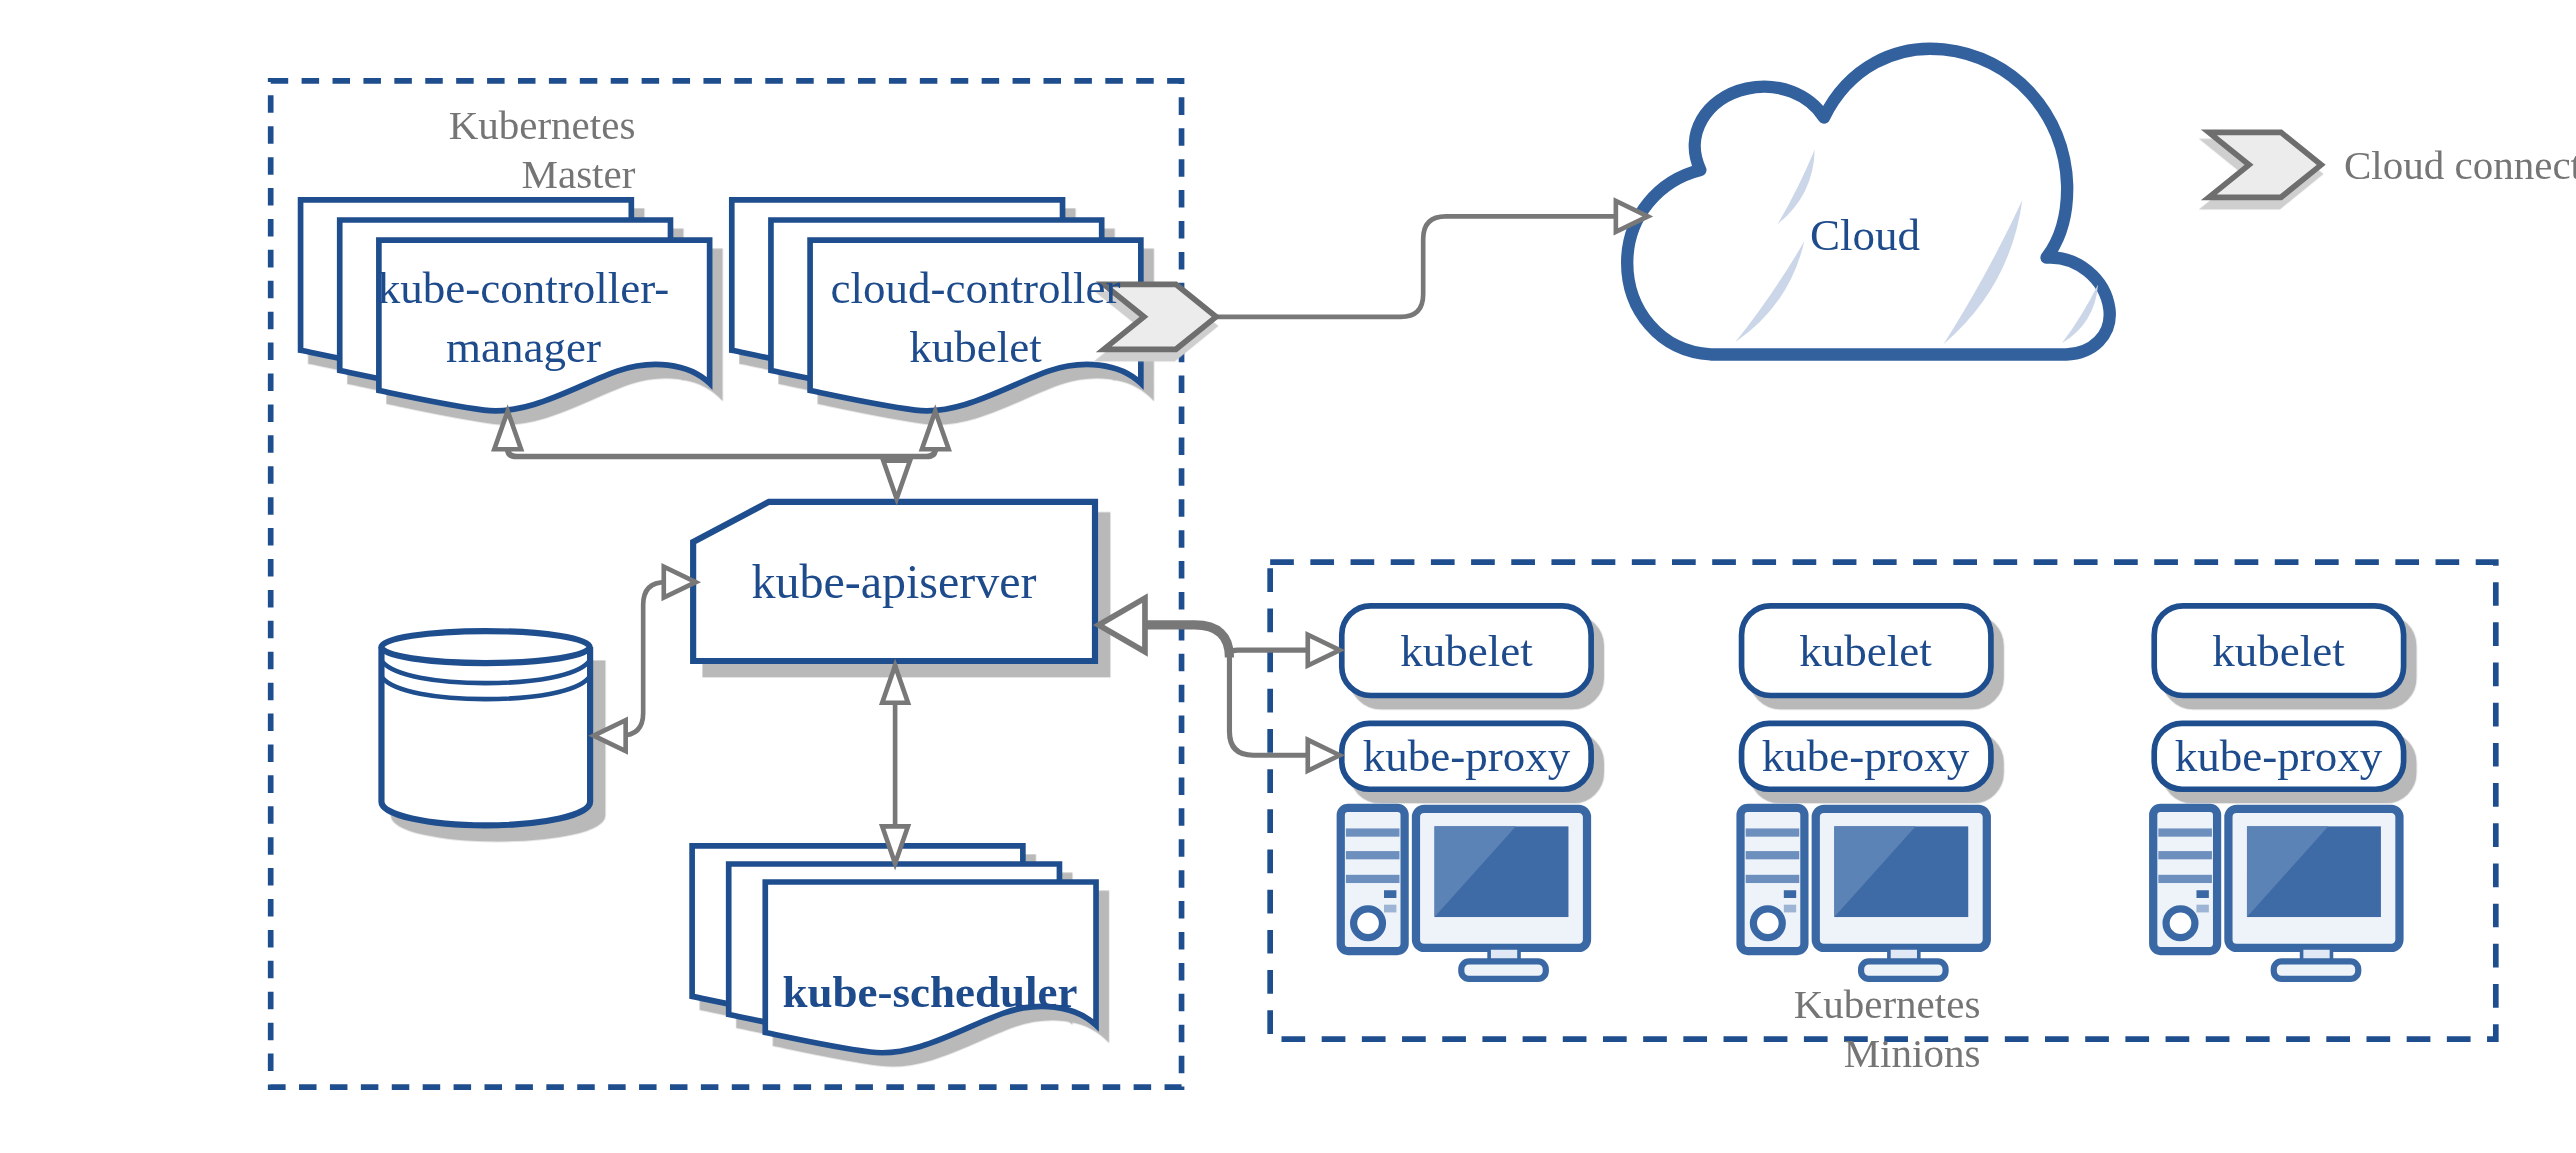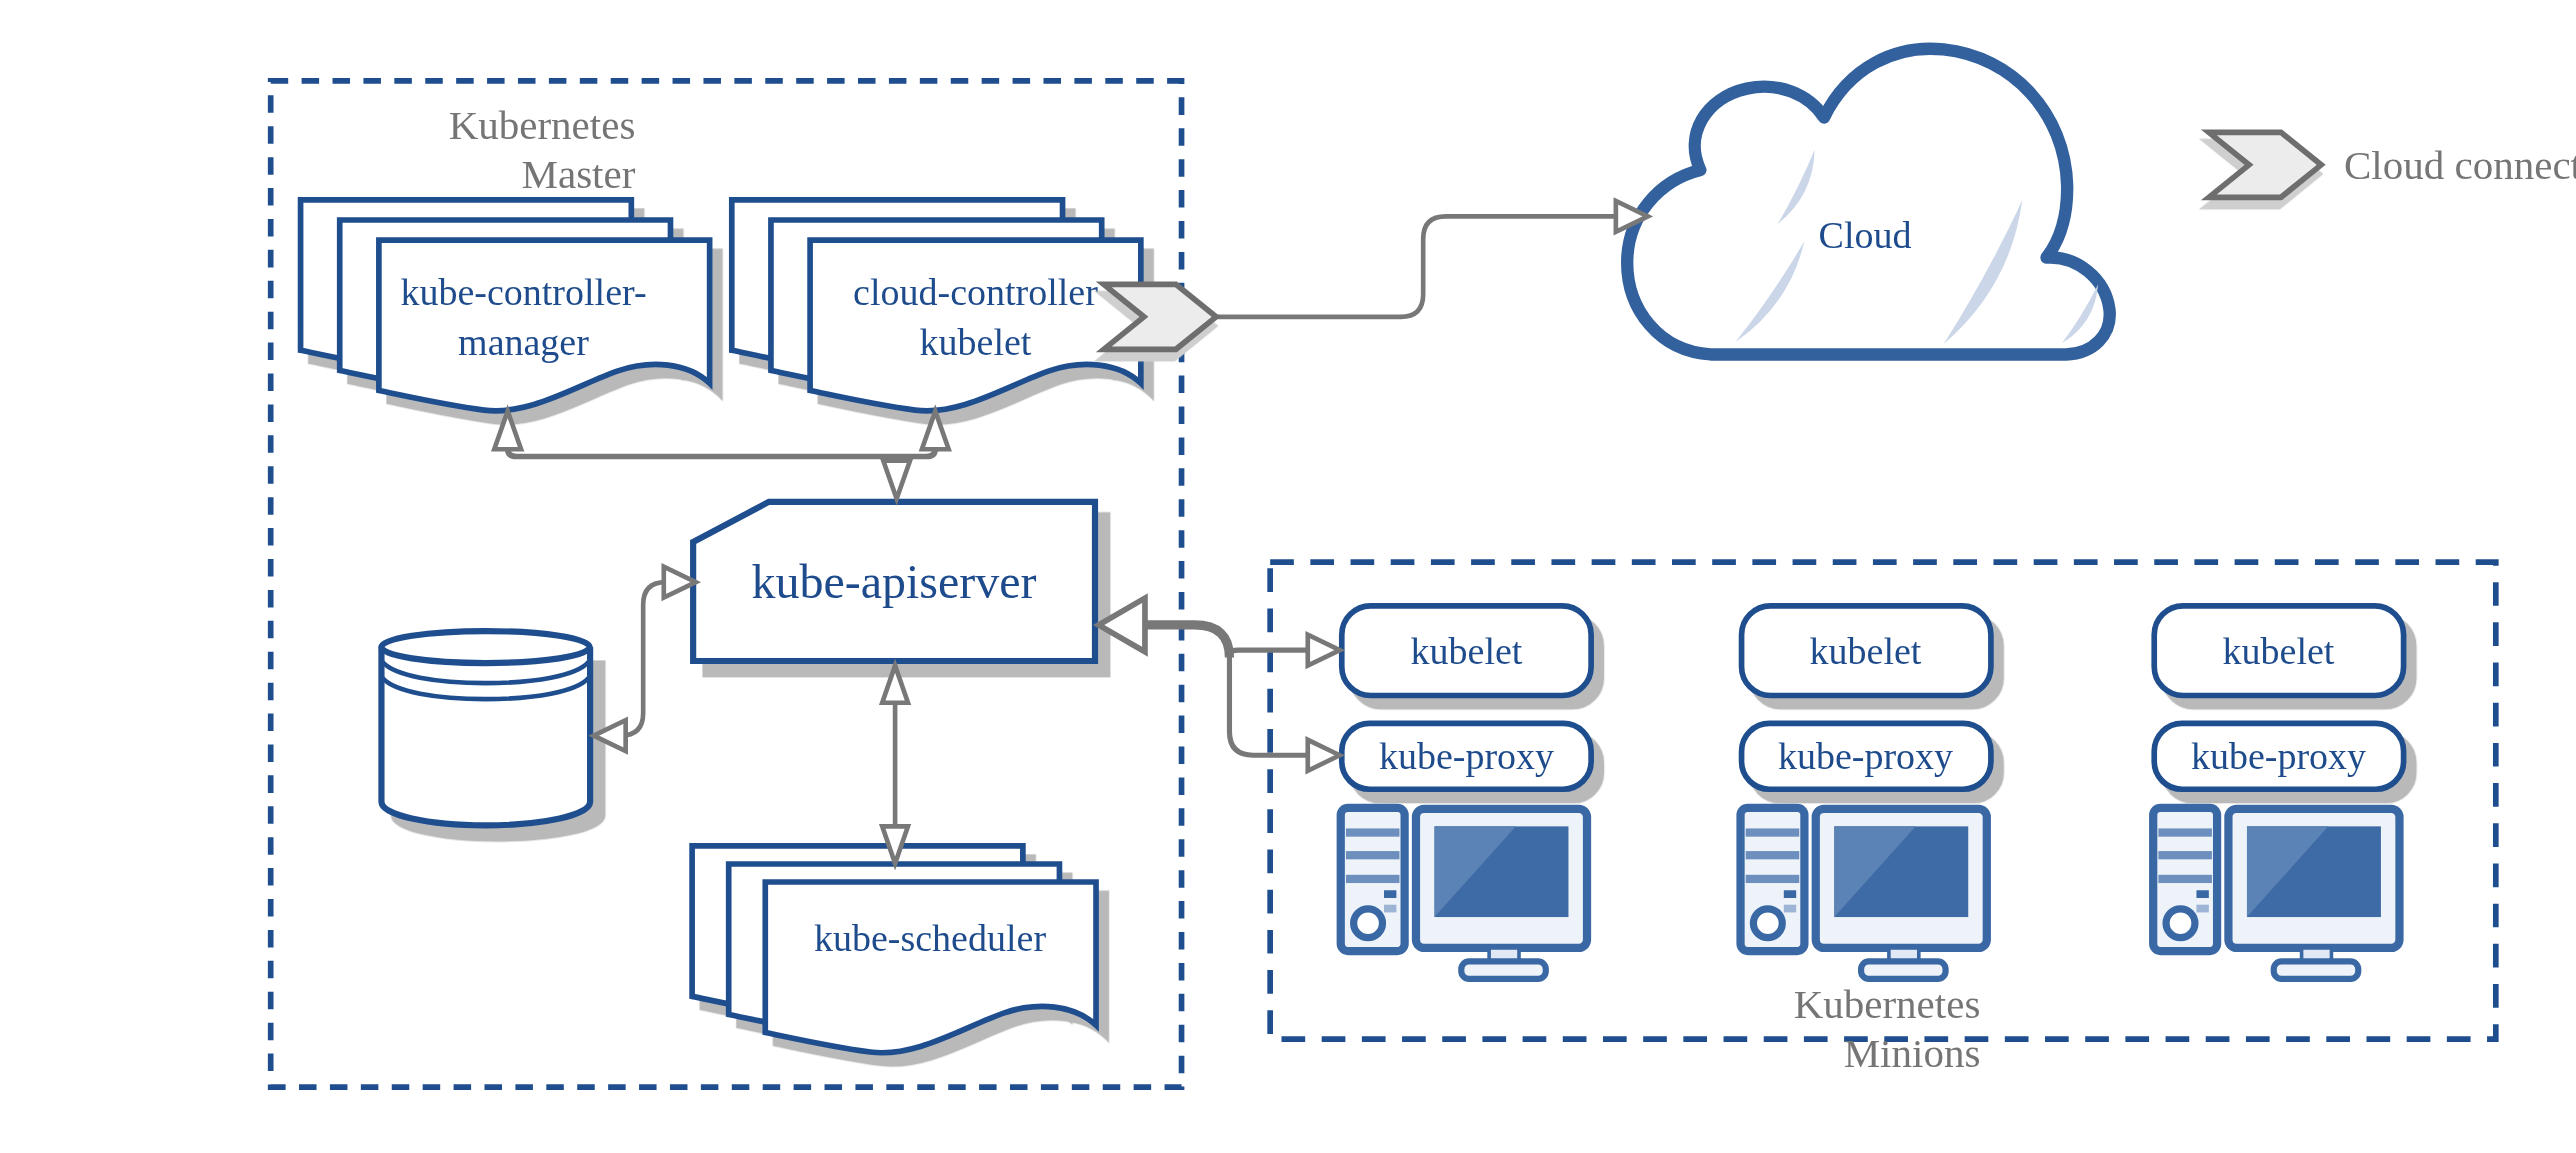--- a/index.html
+++ b/index.html
@@ -7,21 +7,21 @@
     position:relative;width:2665px;height:1153px;background:#ffffff;overflow:hidden;
     font-family:"Liberation Serif","DejaVu Serif",serif;
   }
   .stage svg.layer{position:absolute;left:0;top:0;}
   .lbl{
     position:absolute;display:flex;align-items:center;justify-content:center;
     text-align:center;white-space:pre-line;pointer-events:none;
   }
   .blue{color:#1e4b8c;}
   .gray{color:#757575;}
-  .f-node{font-size:38px;}
+  .f-node{font-size:45px;}
   .f-api{font-size:48px;}
   .f-title{font-size:41px;line-height:1.18;text-align:right;}
   .f-legend{font-size:41px;}
   .shadowed{filter:drop-shadow(24px 26px 0px #b9b9b9);}
   .shadowed-sm{filter:drop-shadow(20px 22px 0px #b9b9b9);}
   .chev{filter:drop-shadow(-4px 18px 0px #cfcfcf);}
 </style>
 </head>
 <body>
 
@@ -169,21 +169,21 @@
 
   <div class="lbl blue f-node" style="left:358px;top:240px;width:331px;height:155px;line-height:1.3;">kube-controller-
 manager</div>
 
   <div class="lbl blue f-node" style="left:810px;top:240px;width:331px;height:155px;line-height:1.3;">cloud-controller
 kubelet</div>
 
   <div class="lbl blue f-api" style="left:693px;top:502px;width:402px;height:159px;">kube-apiserver</div>
 
 
-  <div class="lbl blue f-node" style="left:765px;top:876px;width:330px;height:124px;">kube-scheduler</div>
+  <div class="lbl blue f-node" style="left:765px;top:930px;width:330px;height:124px;font-weight:bold;">kube-scheduler</div>
 
   <div class="lbl blue f-node" style="left:1762px;top:209px;width:206px;height:52px;">Cloud</div>
 
   <div class="lbl gray f-legend" style="left:2344px;top:142px;width:330px;height:46px;justify-content:flex-start;text-align:left;">Cloud connector</div>
 
   <div class="lbl gray f-title" style="left:1681px;top:977px;width:412px;height:103px;">Kubernetes
 Minions</div>
 
   <div class="lbl blue f-node" style="left:1342px;top:606px;width:249px;height:90px;">kubelet</div>
   <div class="lbl blue f-node" style="left:1342px;top:723px;width:249px;height:66px;">kube-proxy</div>

